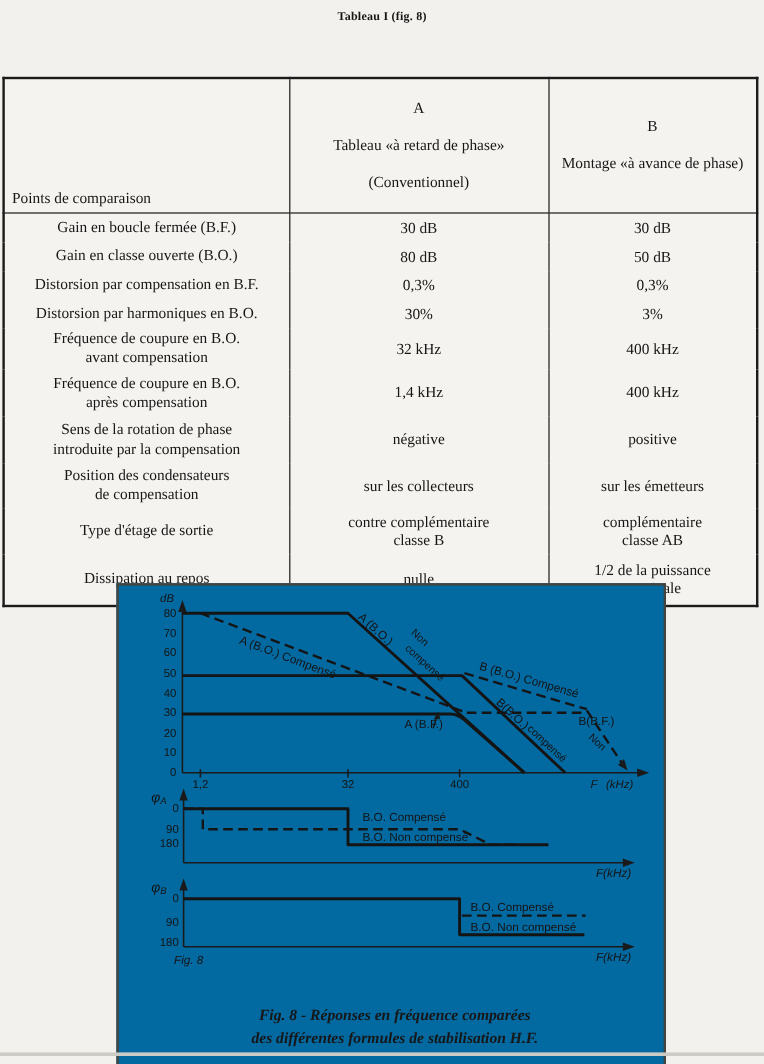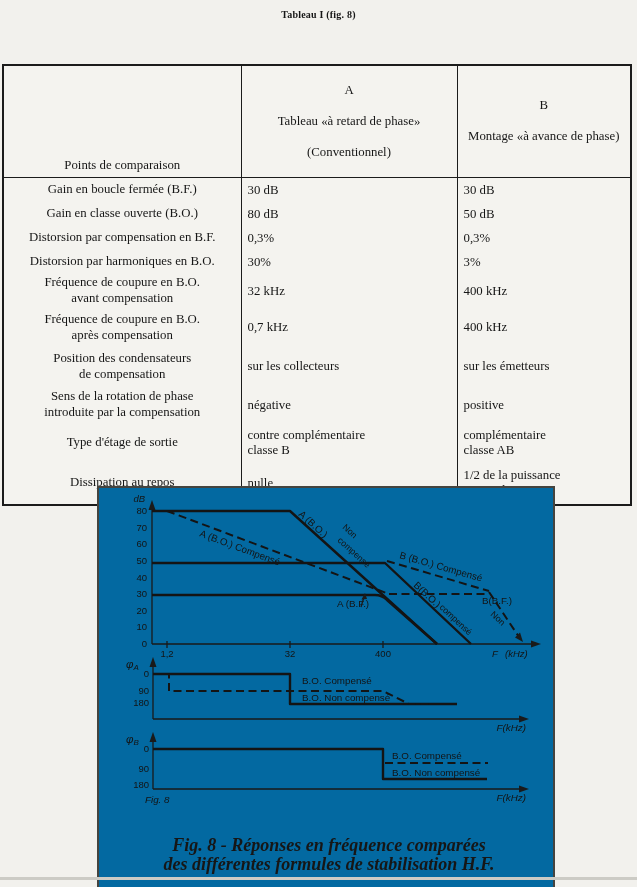--- a/index.html
+++ b/index.html
@@ -6,44 +6,44 @@
   .page{position:relative;width:637px;height:887px;background:#f2f1ed;
         font-family:"Liberation Serif",serif;color:#161616;overflow:hidden;}
   .doc-title{position:absolute;top:9px;left:0;width:100%;text-align:center;
              font-weight:bold;font-size:10px;letter-spacing:.2px;}
   
   .cmp-table{position:absolute;top:64px;left:2px;width:628px;border-collapse:collapse;
              table-layout:fixed;font-size:12.8px;border:2px solid #1b1b1b;background:#f4f3ef;}
   .cmp-table th,.cmp-table td{border-left:1.5px solid #1b1b1b;border-right:1.5px solid #1b1b1b;
              padding:1px 6px;white-space:pre-line;overflow:hidden;}
   .cmp-table thead th{border-bottom:1.5px solid #1b1b1b;font-weight:normal;height:52px;}
-  th.h-points{text-align:center;vertical-align:bottom;padding-bottom:4px;}
+  th.h-points{text-align:left;vertical-align:bottom;padding-bottom:4px;}
   th.h-a,th.h-b{text-align:center;vertical-align:middle;line-height:1.22;}
   td.lbl{text-align:center;vertical-align:middle;line-height:1.25;}
-  td.val{text-align:left;vertical-align:middle;line-height:1.2;}
+  td.val{text-align:center;vertical-align:middle;line-height:1.2;}
   tbody tr:nth-child(-n+5) td{height:22px;}
   tbody tr:nth-child(6) td,tbody tr:nth-child(7) td{height:37px;}
   tbody tr:nth-child(8) td,tbody tr:nth-child(9) td{height:36px;}
   tbody tr:nth-child(10) td{height:40px;}
   tbody tr:nth-child(11) td{height:36px;}
   
   .figure-panel{position:absolute;left:97px;top:486px;width:458px;height:424px;
                 background:#0369a1;border:2px solid #45443f;box-sizing:border-box;}
   .figure-panel svg{display:block;}
   .ax{stroke:#1a1a1a;stroke-width:1.3;fill:none;}
   .cv{stroke:#141414;stroke-width:2.4;fill:none;stroke-linejoin:round;}
   .dsh{stroke:#141414;stroke-width:2;fill:none;stroke-dasharray:8 4.5;stroke-linejoin:round;}
   .tk{font-family:"Liberation Sans",sans-serif;font-size:9.5px;fill:#141414;}
   .lb{font-family:"Liberation Sans",sans-serif;font-size:9.8px;fill:#141414;}
   .sm{font-size:8.8px;}
   .it{font-style:italic;}
   .arr{fill:#1a1a1a;stroke:none;}
   
   .caption{position:absolute;left:99px;top:836px;width:460px;text-align:center;
-           font-style:italic;font-weight:bold;font-size:18px;line-height:19px;}
+           font-style:italic;font-weight:bold;font-size:13px;line-height:19px;}
   .bottom-rule{position:absolute;left:0;top:877px;width:637px;height:3px;background:#ccCBC5;}
 </style>
 </head>
 <body>
 
 <div class="page">
 
   <div class="doc-title">Tableau I (fig. 8)</div>
 
   <table class="cmp-table">
@@ -91,34 +91,34 @@
         </tr>
         <tr>
           <td class="lbl">Fréquence de coupure en B.O.
 avant compensation</td>
           <td class="val">32 kHz</td>
           <td class="val">400 kHz</td>
         </tr>
         <tr>
           <td class="lbl">Fréquence de coupure en B.O.
 après compensation</td>
-          <td class="val">0,7 kHz</td>
+          <td class="val">1,4 kHz</td>
           <td class="val">400 kHz</td>
+        </tr>
+        <tr>
+          <td class="lbl">Sens de la rotation de phase
+introduite par la compensation</td>
+          <td class="val">négative</td>
+          <td class="val">positive</td>
         </tr>
         <tr>
           <td class="lbl">Position des condensateurs
 de compensation</td>
           <td class="val">sur les collecteurs</td>
           <td class="val">sur les émetteurs</td>
-        </tr>
-        <tr>
-          <td class="lbl">Sens de la rotation de phase
-introduite par la compensation</td>
-          <td class="val">négative</td>
-          <td class="val">positive</td>
         </tr>
         <tr>
           <td class="lbl">Type d'étage de sortie</td>
           <td class="val">contre complémentaire
 classe B</td>
           <td class="val">complémentaire
 classe AB</td>
         </tr>
         <tr>
           <td class="lbl">Dissipation au repos</td>

